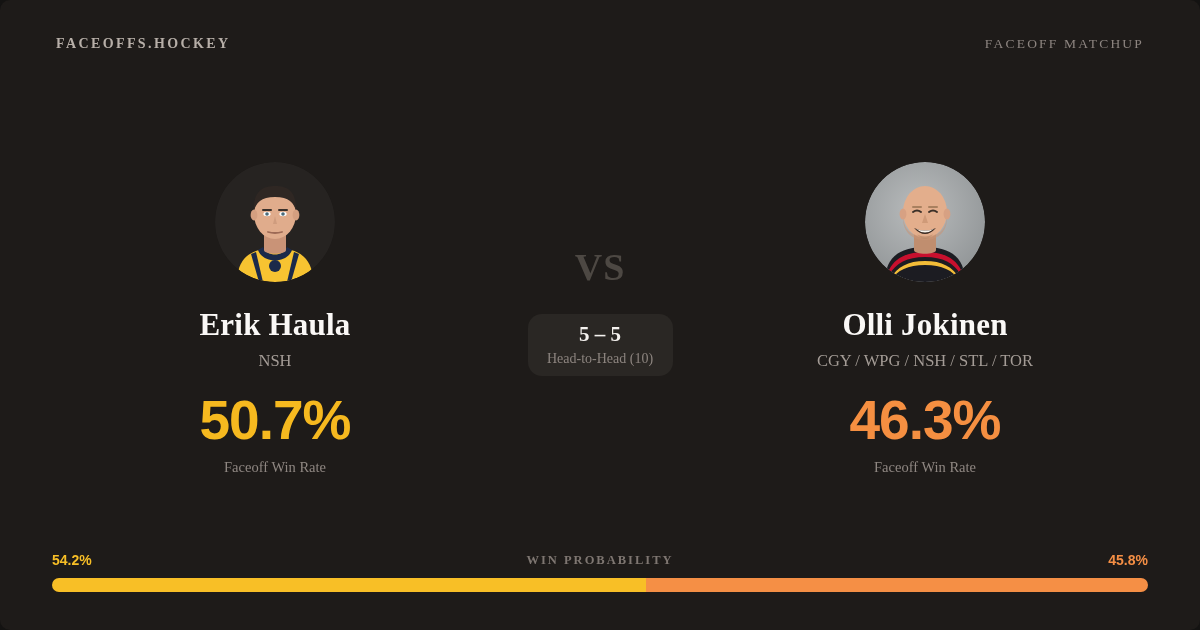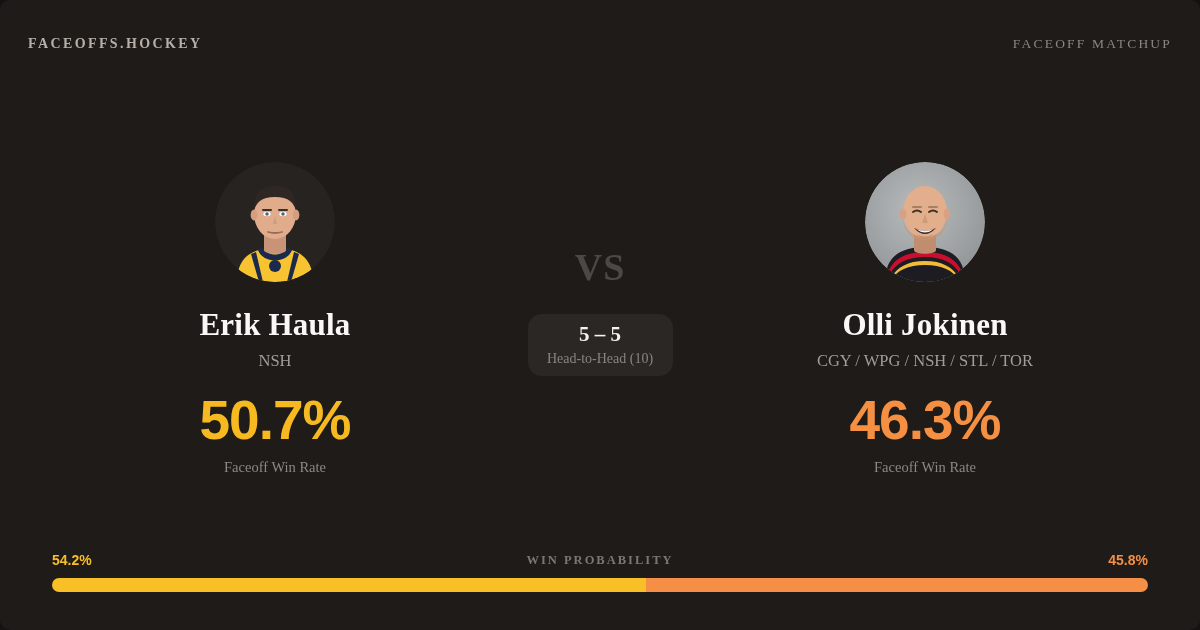--- a/index.html
+++ b/index.html
@@ -14,21 +14,21 @@
     width:1200px; height:630px;
     background:#1e1b19;
     border-radius:10px;
     overflow:hidden;
   }
 
   
   #header {
     position:absolute; top:0; left:0; right:0; height:88px;
     display:flex; align-items:center; justify-content:space-between;
-    padding:0 28px;
+    padding:0 56px;
   }
   .brand {
     font-family:"Liberation Serif", serif;
     font-size:14px; font-weight:700;
     letter-spacing:2.4px;
     color:#b7afa8;
   }
   .kicker {
     font-family:"Liberation Serif", serif;
     font-size:13.5px; font-weight:400;

